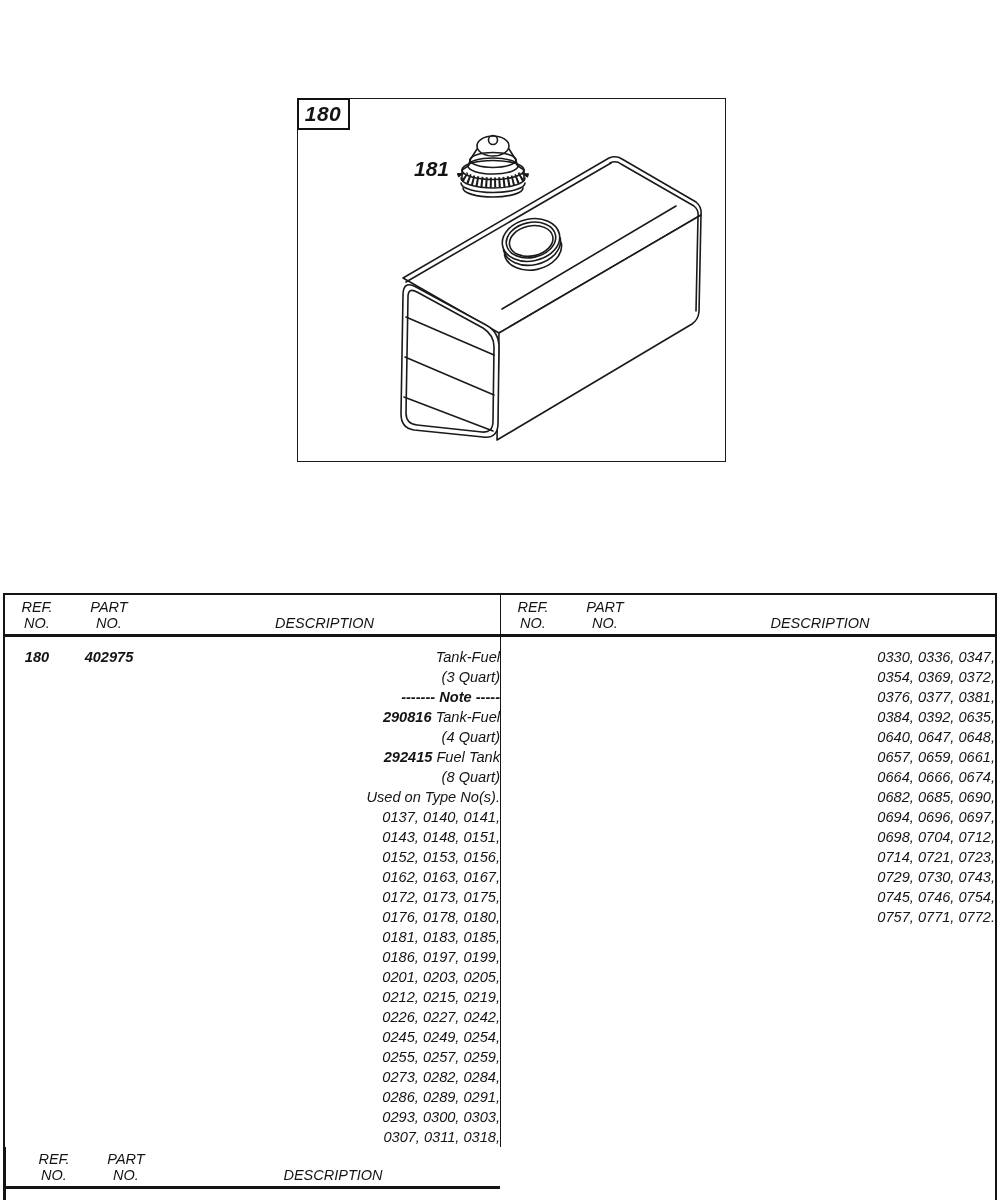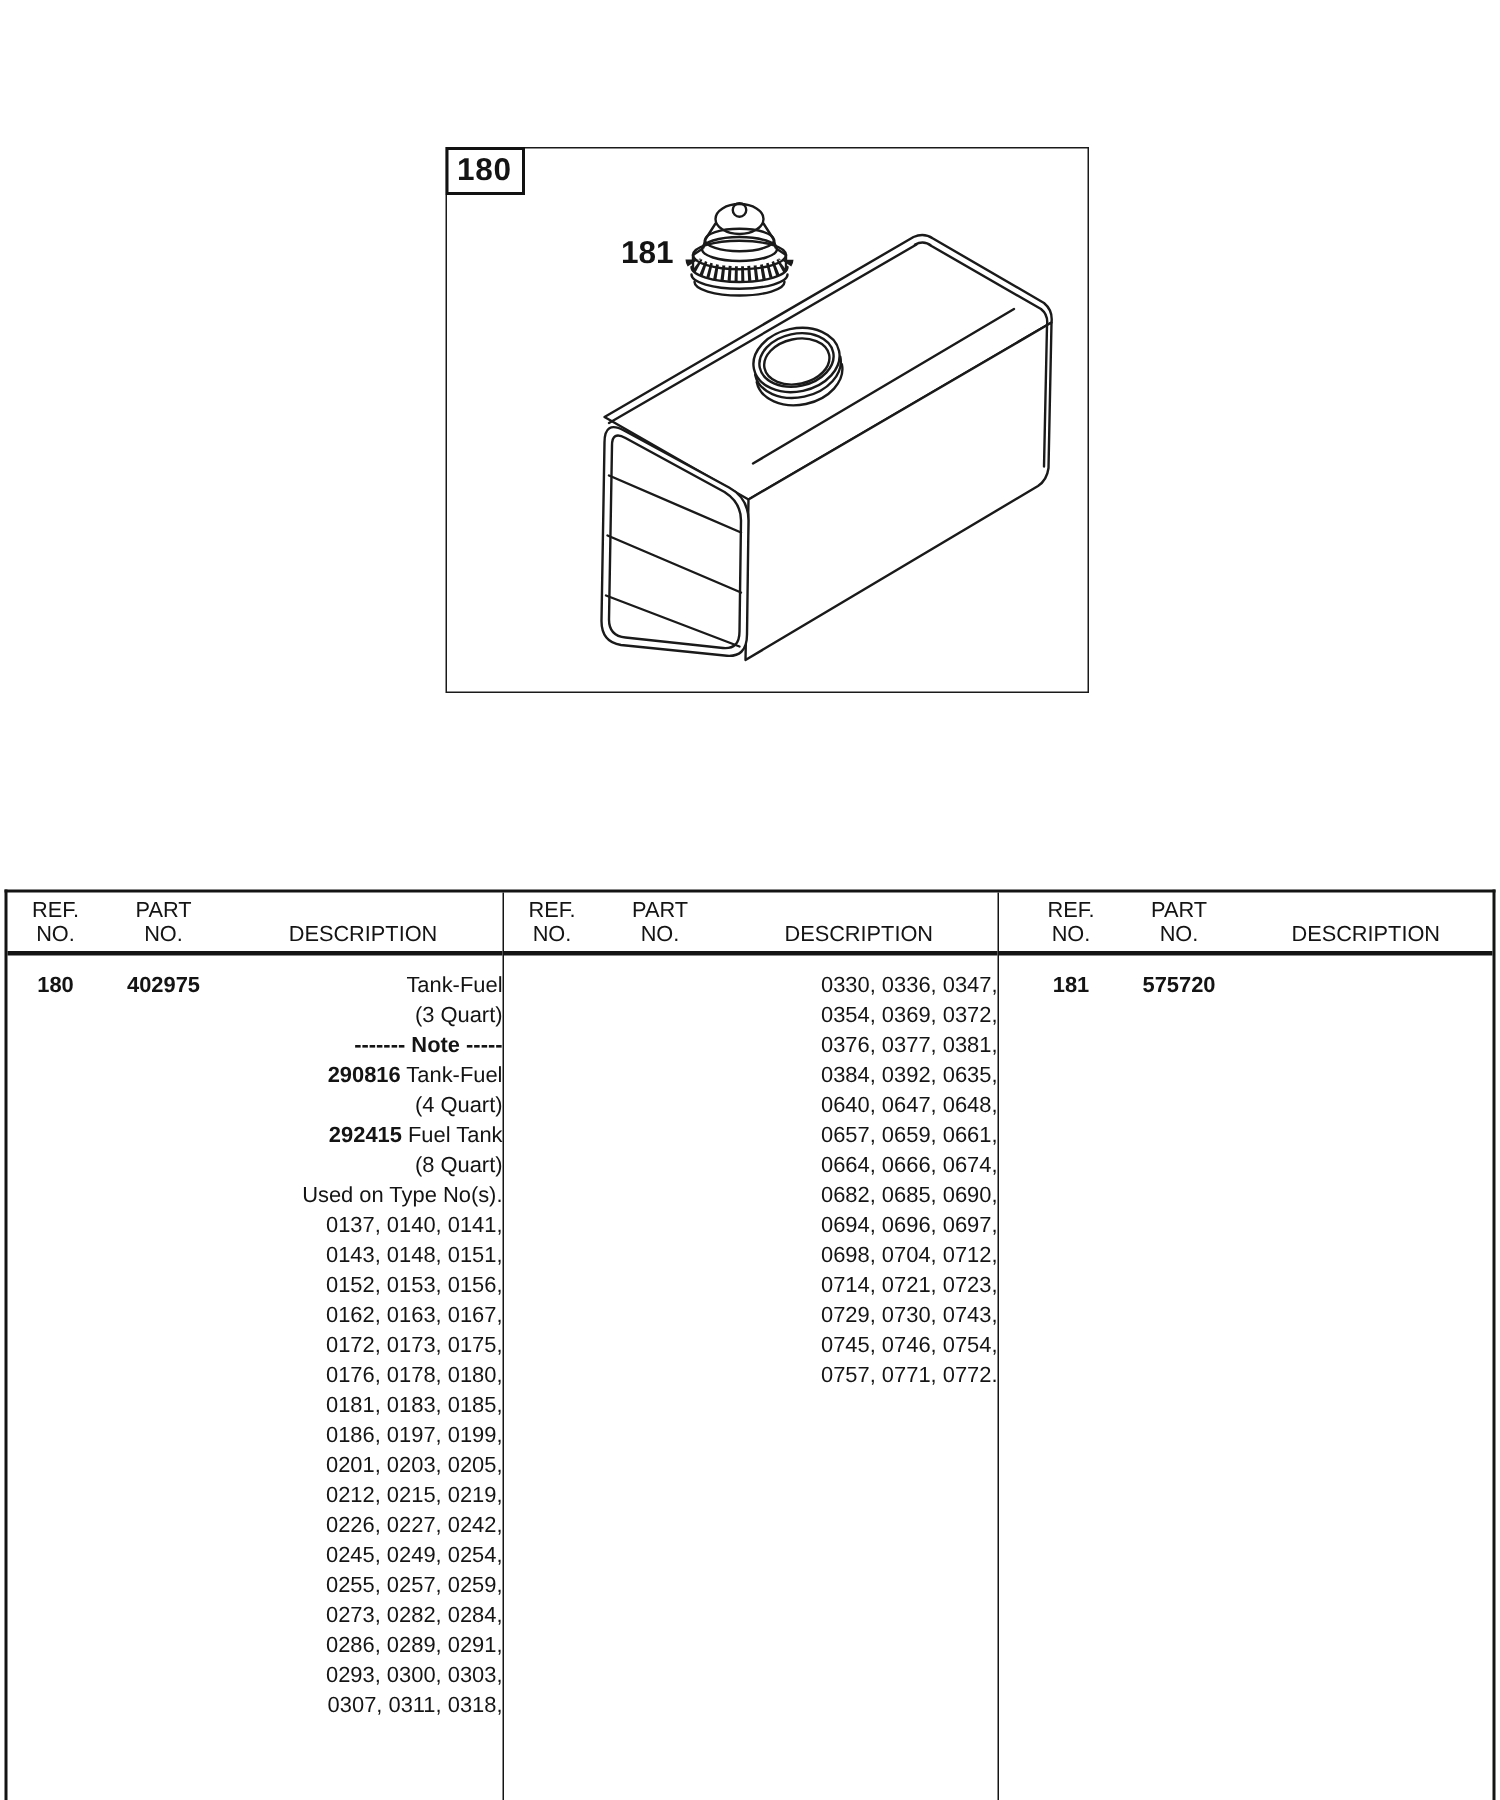--- a/index.html
+++ b/index.html
@@ -1,20 +1,20 @@
 <!DOCTYPE html>
 <html><head>
 <meta charset="utf-8">
 <style>
   html,body{margin:0;padding:0;background:#fff;}
   body{
     width:1000px;height:1200px;position:relative;overflow:hidden;
     font-family:"Liberation Sans", sans-serif;color:#141414;
   }
-  .page{position:absolute;inset:0;background:#ffffff;}
+  .page{position:absolute;inset:0;background:#ffffff;font-style:italic;}
 
   
   .diagram-box{
     position:absolute;left:297px;top:98px;width:429px;height:364px;
     border:1.5px solid #1a1a1a;background:#fff;box-sizing:border-box;
   }
   .figure-label{
     position:absolute;left:-1.5px;top:-1.5px;width:53px;height:32px;
     border:2px solid #111;box-sizing:border-box;background:#fff;
     display:flex;align-items:center;justify-content:center;
@@ -23,21 +23,21 @@
   .callout-label{
     position:absolute;left:116px;top:58px;
     font-size:21px;font-weight:bold;
   }
   .tank-svg{position:absolute;left:0;top:0;width:429px;height:364px;}
 
   
   .parts-table{
     position:absolute;left:3px;top:593px;width:994px;height:607px;
     border-top:2px solid #141414;border-left:2px solid #141414;border-right:2px solid #141414;
-    box-sizing:border-box;display:grid;grid-template-columns:1fr 1fr 1fr;background:#fff;
+    box-sizing:border-box;display:grid;grid-template-columns:1fr 1fr;background:#fff;
   }
   .tcol{box-sizing:border-box;display:flex;flex-direction:column;}
   .tcol + .tcol{border-left:1.5px solid #141414;}
   .tcol.indent .col-header,.tcol.indent .col-body{padding-left:16px;}
   .col-header{
     height:42px;box-sizing:border-box;border-bottom:3px solid #141414;
     display:grid;grid-template-columns:64px 80px 1fr;align-items:end;
     padding-bottom:3px;font-size:14.5px;line-height:15.5px;
   }
   .hcell{text-align:center;}

